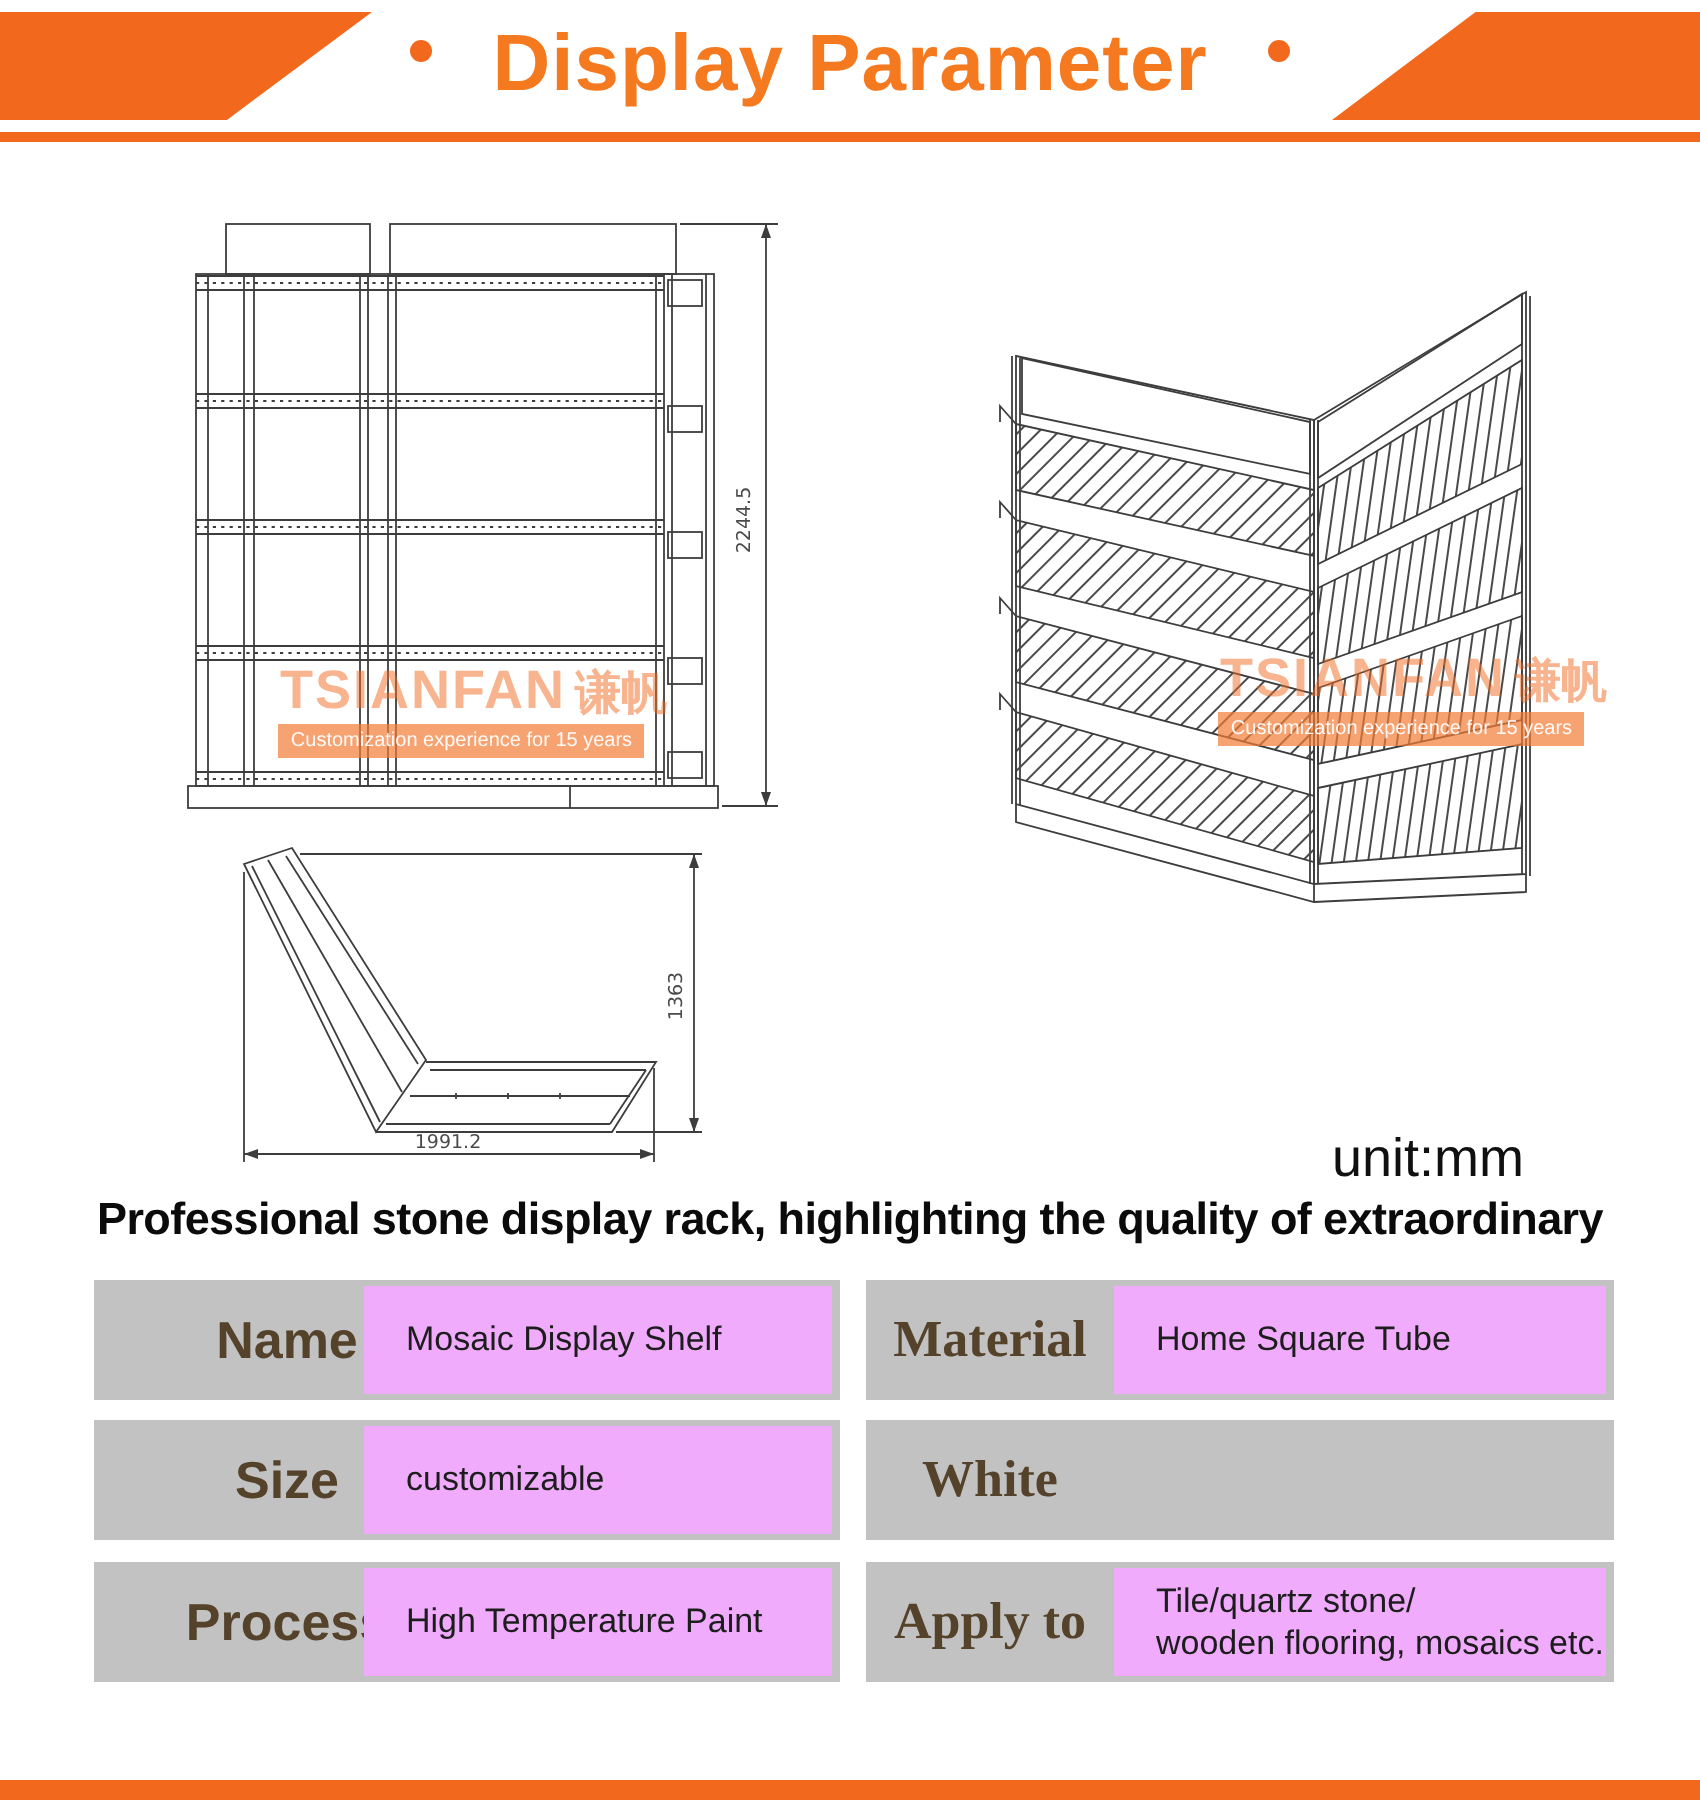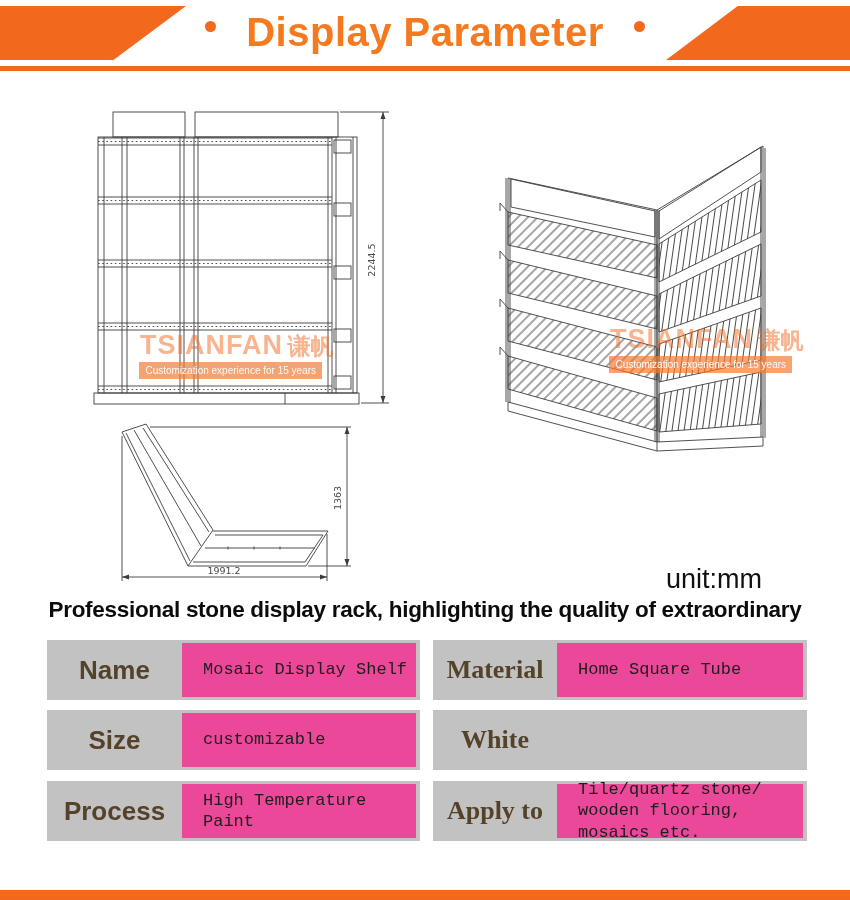--- a/index.html
+++ b/index.html
@@ -28,23 +28,23 @@
   .wm-bar{margin-top:3px;background:rgba(243,124,52,0.70);color:rgba(255,255,255,0.95);font-size:10px;line-height:1.5;padding:1px 6px;white-space:nowrap;}
 
   .unit-label{position:absolute;left:666px;top:533px;font-size:27px;color:#101010;margin-top:31px;}
 
   
   .headline{position:absolute;top:597px;left:0;width:850px;text-align:center;font-size:22.5px;font-weight:600;letter-spacing:-0.3px;color:#0b0b0b;white-space:nowrap;}
 
   
   .spec-row{position:absolute;height:60px;background:var(--tgray);}
   .spec-row .lbl{position:absolute;left:0;top:0;height:100%;display:flex;align-items:center;justify-content:center;font-size:26px;font-weight:600;color:var(--tlabel);}
-  .spec-row .val{position:absolute;top:3px;bottom:3px;right:4px;background:#ec4899;display:flex;align-items:center;padding-left:21px;font-size:17px;color:#1d1d1d;white-space:pre-line;line-height:1.25;font-family:Liberation Mono, monospace;}
+  .spec-row .val{position:absolute;top:3px;bottom:3px;right:4px;background:#f0abfc;display:flex;align-items:center;padding-left:21px;font-size:17px;color:#1d1d1d;white-space:pre-line;line-height:1.25;}
   .col-a{left:47px;width:373px;}
-  .col-a .lbl{width:135px;}
+  .col-a .lbl{width:135px;padding-left:29px;}
   .col-a .val{left:135px;}
   .col-b{left:433px;width:374px;}
   .col-b .lbl{width:124px;font-family:Liberation Serif, serif;}
   .col-b .val{left:124px;}
   .row-1{top:640px;} .row-2{top:710px;} .row-3{top:781px;}
 
   .footer-bar{position:absolute;left:0;top:890px;width:850px;height:10px;background:var(--accent);}
 </style>
 </head>
 <body>

